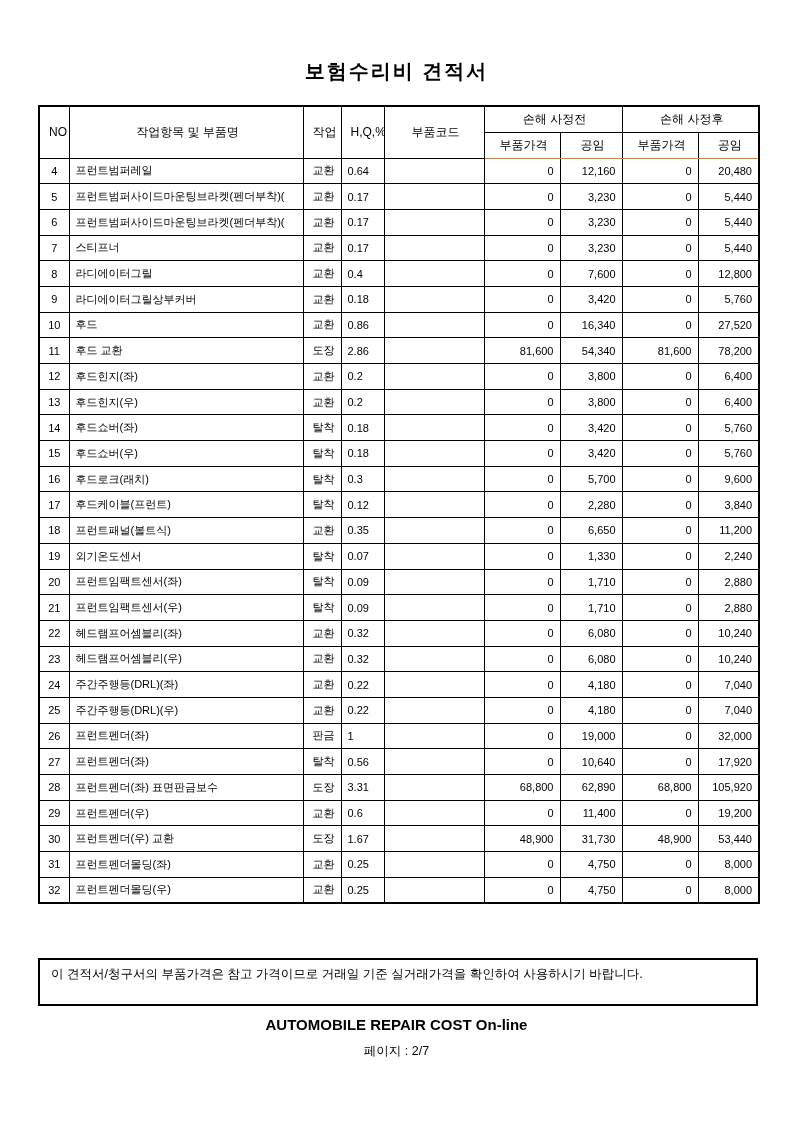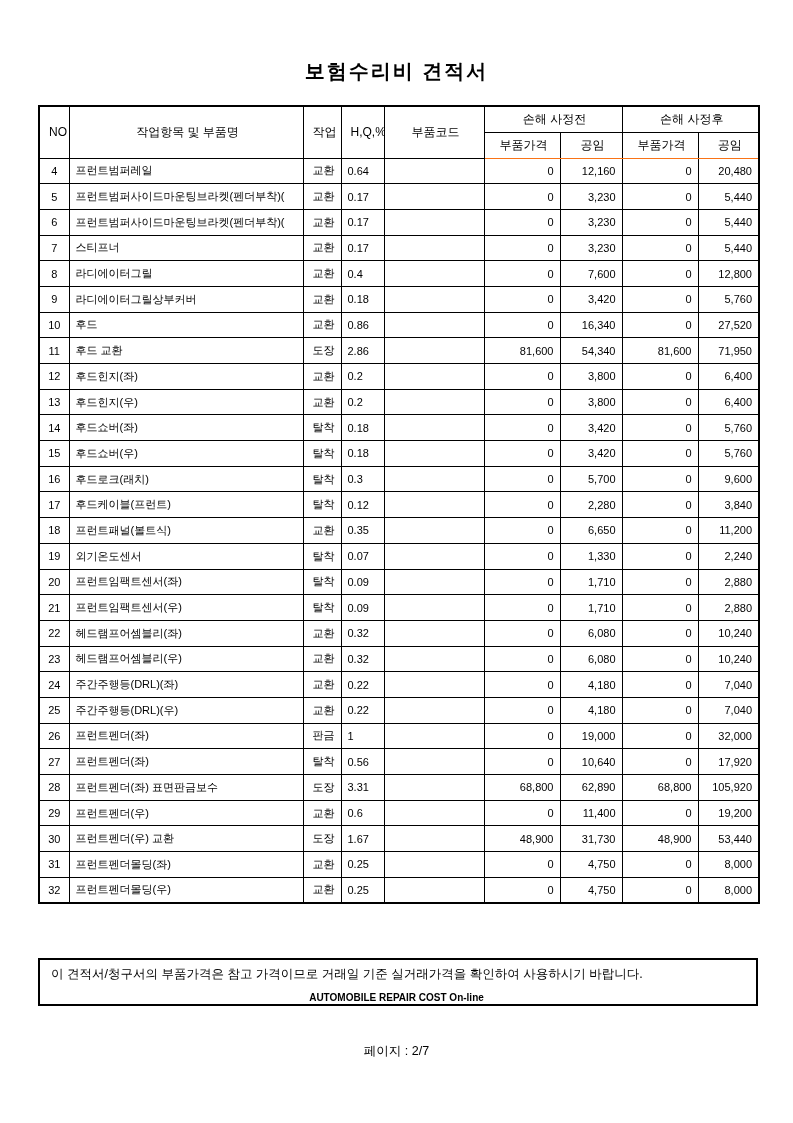--- a/index.html
+++ b/index.html
@@ -74,25 +74,25 @@
     top: 958px;
     width: 720px;
     height: 48px;
     border: 2px solid #000;
     padding: 7px 11px;
     font-size: 12.5px;
     line-height: 1.25;
   }
   .brand-line {
     position: absolute;
-    top: 992px;
+    top: 1016px;
     left: 0;
     width: 100%;
     text-align: center;
-    font-size: 10px;
+    font-size: 15px;
     font-weight: bold;
   }
   .page-line {
     position: absolute;
     top: 1043px;
     left: 0;
     width: 100%;
     text-align: center;
     font-size: 12.5px;
   }
@@ -220,21 +220,21 @@
 
   <tr>
     <td class="c-no">11</td>
     <td class="c-item">후드 교환</td>
     <td class="c-work">도장</td>
     <td class="c-hq">2.86</td>
     <td class="c-code"></td>
     <td class="c-num">81,600</td>
     <td class="c-num">54,340</td>
     <td class="c-num">81,600</td>
-    <td class="c-num">71,950</td>
+    <td class="c-num">78,200</td>
   </tr>
 
   <tr>
     <td class="c-no">12</td>
     <td class="c-item">후드힌지(좌)</td>
     <td class="c-work">교환</td>
     <td class="c-hq">0.2</td>
     <td class="c-code"></td>
     <td class="c-num">0</td>
     <td class="c-num">3,800</td>

